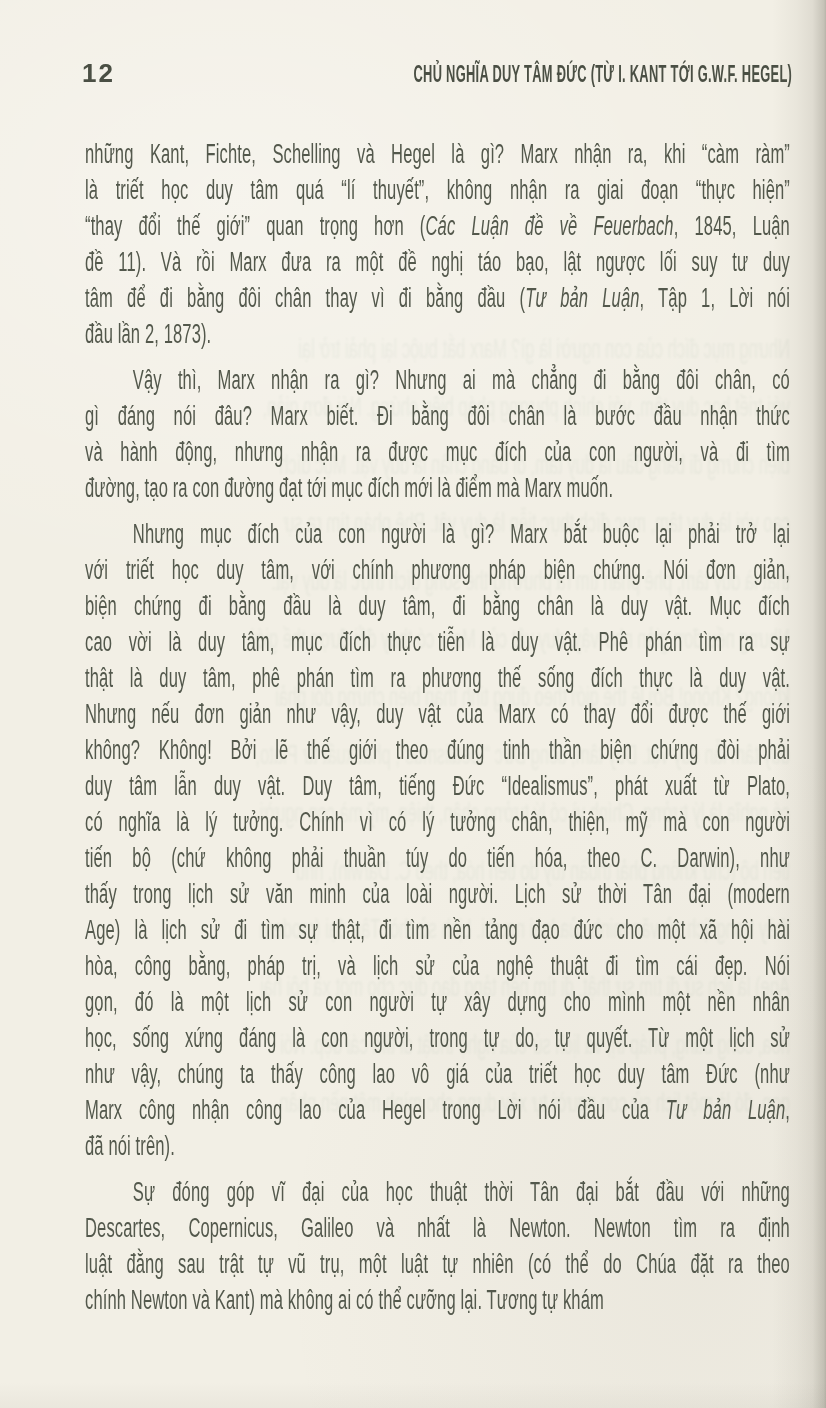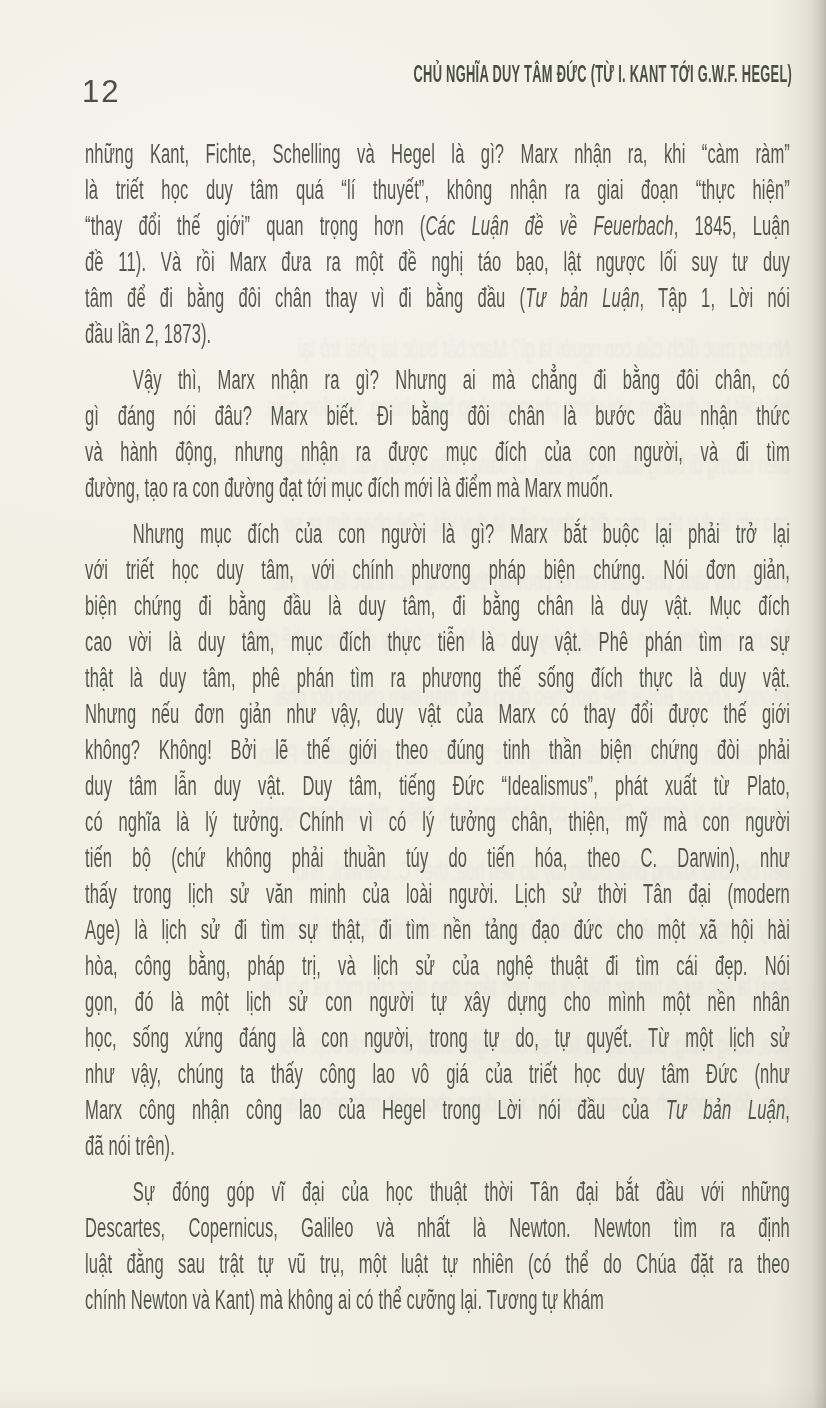--- a/index.html
+++ b/index.html
@@ -16,25 +16,24 @@
       var(--bg, #f2efe5);
     font-family: "Liberation Sans", "DejaVu Sans", sans-serif;
     color: var(--ink, #53584c);
   }
 
   
   .page-num {
     position: absolute;
     left: 82px;
     top: 58px;
-    font-size: 31px;
-    font-weight: 400;
+    font-size: 26px;
+    font-weight: 700;
     letter-spacing: 2px;
     color: var(--head, #4a4f44);
-    margin-top: 16px;
   }
   .running-title-wrap {
     position: absolute;
     right: 34px;
     top: 61px;
     height: 28px;
   }
   .running-title {
     white-space: nowrap;
     font-size: 23px;

